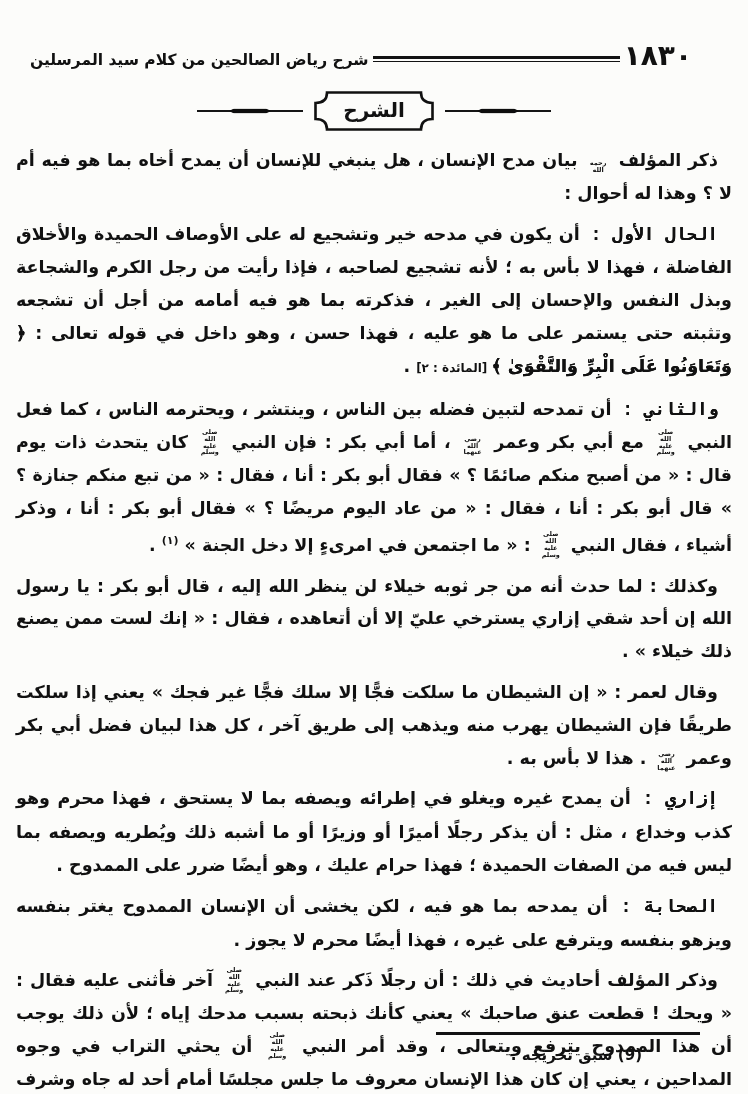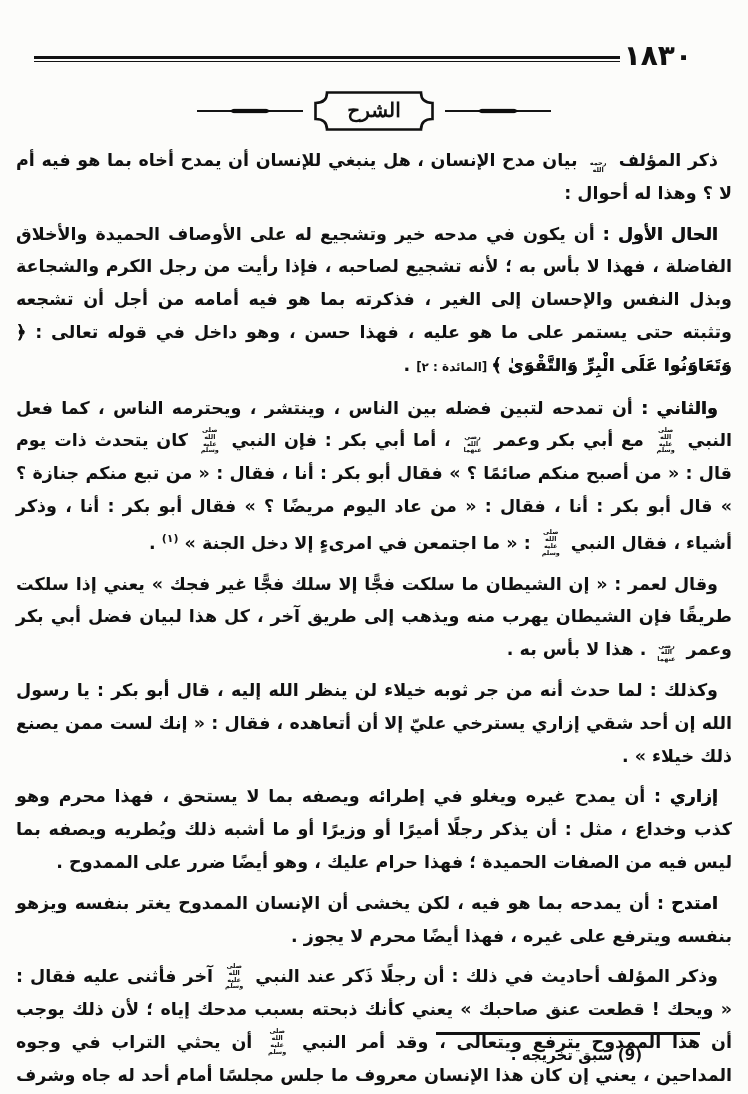--- a/index.html
+++ b/index.html
@@ -26,21 +26,21 @@
   .header-rule{flex:1;margin:0 4px;display:flex;flex-direction:column;gap:2px;padding-top:6px;}
   .rule-top{height:3px;background:#121212;}
   .rule-bottom{height:1.5px;background:#121212;}
   .book-title{
     font-size:15.5px;font-weight:bold;white-space:nowrap;
     padding-top:10px;line-height:1;
   }
   
   .ornament{
     position:absolute;top:90px;left:0;right:0;
-    display:flex;align-items:center;justify-content:center;font-family:Liberation Serif, serif;
+    display:flex;align-items:center;justify-content:center;
   }
   .orn-side{width:106px;height:7px;position:relative;display:flex;align-items:center;}
   .orn-side::before{content:"";flex:1;height:1.5px;background:#151515;}
   .orn-bead{
     position:absolute;left:50%;top:50%;transform:translate(-50%,-50%);
     width:42px;height:5px;background:#0d0d0d;
     clip-path:polygon(0 50%,12% 0,88% 0,100% 50%,88% 100%,12% 100%);
   }
   .orn-box{position:relative;width:122px;height:42px;margin:0 10px;}
   .orn-box svg{position:absolute;inset:0;}
@@ -48,21 +48,21 @@
     position:absolute;inset:0;display:flex;align-items:center;justify-content:center;
     font-size:20px;font-weight:bold;padding-bottom:3px;
   }
   
   .body-text{
     position:absolute;top:136px;right:8px;left:8px;
     font-size:17.5px;font-weight:bold;line-height:32.8px;
     text-align:justify;
   }
   .para{margin:8px;text-indent:14px;}
-  .seg-lead{font-weight:bold;text-shadow:0 0 0.6px #000;}
+  .seg-lead{font-weight:bold;text-shadow:0 0 0.6px #000;font-family:Liberation Mono, monospace;}
   .seg-quran{font-weight:bold;text-shadow:0 0 0.5px #000;}
   .seg-ref{font-size:12px;}
   .seg-sup{font-size:11px;vertical-align:7px;letter-spacing:-0.5px;}
   .seg-honorific{
     display:inline-block;width:26px;font-size:6.5px;line-height:1.05;
     text-align:center;vertical-align:-6px;font-weight:bold;
     margin:0 1px;text-indent:0;white-space:normal;
   }
   
   .footer-area{position:absolute;top:1032px;right:0;left:0;}
@@ -77,20 +77,21 @@
 <body>
 
 <div class="page">
 
   <header class="page-header">
     <div class="page-number">١٨٣٠</div>
     <div class="header-rule">
       <div class="rule-top"></div>
       <div class="rule-bottom"></div>
     </div>
+    <div class="book-title">شرح رياض الصالحين من كلام سيد المرسلين</div>
   </header>
 
   <div class="ornament">
     <div class="orn-side">
       <span class="orn-bead"></span>
     </div>
     <div class="orn-box">
       <svg viewBox="0 0 122 42" aria-hidden="true">
         <path d="M 14 2.5 L 108 2.5 Q 108 13 119.5 13 L 119.5 29 Q 108 29 108 39.5 L 14 39.5 Q 14 29 2.5 29 L 2.5 13 Q 14 13 14 2.5 Z" fill="none" stroke="#101010" stroke-width="2.6"></path>
       </svg>
@@ -98,24 +99,24 @@
     </div>
     <div class="orn-side">
       <span class="orn-bead"></span>
     </div>
   </div>
 
   <main class="body-text">
       <p class="para"><span class="seg-text">ذكر المؤلف </span><span class="seg-honorific">رحمه الله</span><span class="seg-text"> بيان مدح الإنسان ، هل ينبغي للإنسان أن يمدح أخاه بما هو فيه أم لا ؟ وهذا له أحوال :</span></p>
       <p class="para"><span class="seg-lead">الحال الأول : </span><span class="seg-text">أن يكون في مدحه خير وتشجيع له على الأوصاف الحميدة والأخلاق الفاضلة ، فهذا لا بأس به ؛ لأنه تشجيع لصاحبه ، فإذا رأيت من رجل الكرم والشجاعة وبذل النفس والإحسان إلى الغير ، فذكرته بما هو فيه أمامه من أجل أن تشجعه وتثبته حتى يستمر على ما هو عليه ، فهذا حسن ، وهو داخل في قوله تعالى : </span><span class="seg-quran">﴿ وَتَعَاوَنُوا عَلَى الْبِرِّ وَالتَّقْوَىٰ ﴾</span><span class="seg-ref"> [المائدة : ٢]</span><span class="seg-text"> .</span></p>
       <p class="para"><span class="seg-lead">والثاني : </span><span class="seg-text">أن تمدحه لتبين فضله بين الناس ، وينتشر ، ويحترمه الناس ، كما فعل النبي </span><span class="seg-honorific">صلى الله عليه وسلم</span><span class="seg-text"> مع أبي بكر وعمر </span><span class="seg-honorific">رضي الله عنهما</span><span class="seg-text"> ، أما أبي بكر : فإن النبي </span><span class="seg-honorific">صلى الله عليه وسلم</span><span class="seg-text"> كان يتحدث ذات يوم قال : « من أصبح منكم صائمًا ؟ » فقال أبو بكر : أنا ، فقال : « من تبع منكم جنازة ؟ » قال أبو بكر : أنا ، فقال : « من عاد اليوم مريضًا ؟ » فقال أبو بكر : أنا ، وذكر أشياء ، فقال النبي </span><span class="seg-honorific">صلى الله عليه وسلم</span><span class="seg-text"> : « ما اجتمعن في امرىءٍ إلا دخل الجنة » </span><span class="seg-sup">(١)</span><span class="seg-text"> .</span></p>
+      <p class="para"><span class="seg-text">وكذلك : لما حدث أنه من جر ثوبه خيلاء لن ينظر الله إليه ، قال أبو بكر : يا رسول الله إن أحد شقي إزاري يسترخي عليّ إلا أن أتعاهده ، فقال : « إنك لست ممن يصنع ذلك خيلاء » .</span></p>
       <p class="para"><span class="seg-text">وقال لعمر : « إن الشيطان ما سلكت فجًّا إلا سلك فجًّا غير فجك » يعني إذا سلكت طريقًا فإن الشيطان يهرب منه ويذهب إلى طريق آخر ، كل هذا لبيان فضل أبي بكر وعمر </span><span class="seg-honorific">رضي الله عنهما</span><span class="seg-text"> . هذا لا بأس به .</span></p>
-      <p class="para"><span class="seg-text">وكذلك : لما حدث أنه من جر ثوبه خيلاء لن ينظر الله إليه ، قال أبو بكر : يا رسول الله إن أحد شقي إزاري يسترخي عليّ إلا أن أتعاهده ، فقال : « إنك لست ممن يصنع ذلك خيلاء » .</span></p>
       <p class="para"><span class="seg-lead">إزاري : </span><span class="seg-text">أن يمدح غيره ويغلو في إطرائه ويصفه بما لا يستحق ، فهذا محرم وهو كذب وخداع ، مثل : أن يذكر رجلًا أميرًا أو وزيرًا أو ما أشبه ذلك ويُطريه ويصفه بما ليس فيه من الصفات الحميدة ؛ فهذا حرام عليك ، وهو أيضًا ضرر على الممدوح .</span></p>
-      <p class="para"><span class="seg-lead">امتدح : </span><span class="seg-text">أن يمدحه بما هو فيه ، لكن يخشى أن الإنسان الممدوح يغتر بنفسه ويزهو بنفسه ويترفع على غيره ، فهذا أيضًا محرم لا يجوز .</span></p>
+      <p class="para"><span class="seg-lead">الصحابة : </span><span class="seg-text">أن يمدحه بما هو فيه ، لكن يخشى أن الإنسان الممدوح يغتر بنفسه ويزهو بنفسه ويترفع على غيره ، فهذا أيضًا محرم لا يجوز .</span></p>
       <p class="para"><span class="seg-text">وذكر المؤلف أحاديث في ذلك : أن رجلًا ذَكر عند النبي </span><span class="seg-honorific">صلى الله عليه وسلم</span><span class="seg-text"> آخر فأثنى عليه فقال : « ويحك ! قطعت عنق صاحبك » يعني كأنك ذبحته بسبب مدحك إياه ؛ لأن ذلك يوجب أن هذا الممدوح يترفع ويتعالى ، وقد أمر النبي </span><span class="seg-honorific">صلى الله عليه وسلم</span><span class="seg-text"> أن يحثي التراب في وجوه المداحين ، يعني إن كان هذا الإنسان معروف ما جلس مجلسًا أمام أحد له جاه وشرف إلا امتدحه ، هذا مدّاح ، والمداح غير المادِح ، المادِح هو : الذي يُسمع منه مرة بعد أخرى ، لكن المدّاح كلما جلس عند إنسان كبير أو أمير أو قاضٍ أو عالم أو ما أشبه ذلك قام يمدحه ، هذا حقه أن يحثي في وجهه التراب ؛ لأن رجلًا امتدح عثمان </span></p>
     </main>
 
   <div class="footer-area">
     <div class="footnote-sep"></div>
     <footer class="footnotes">
       <span>(9) سبق تخريجه .</span>
     </footer>
   </div>
 

